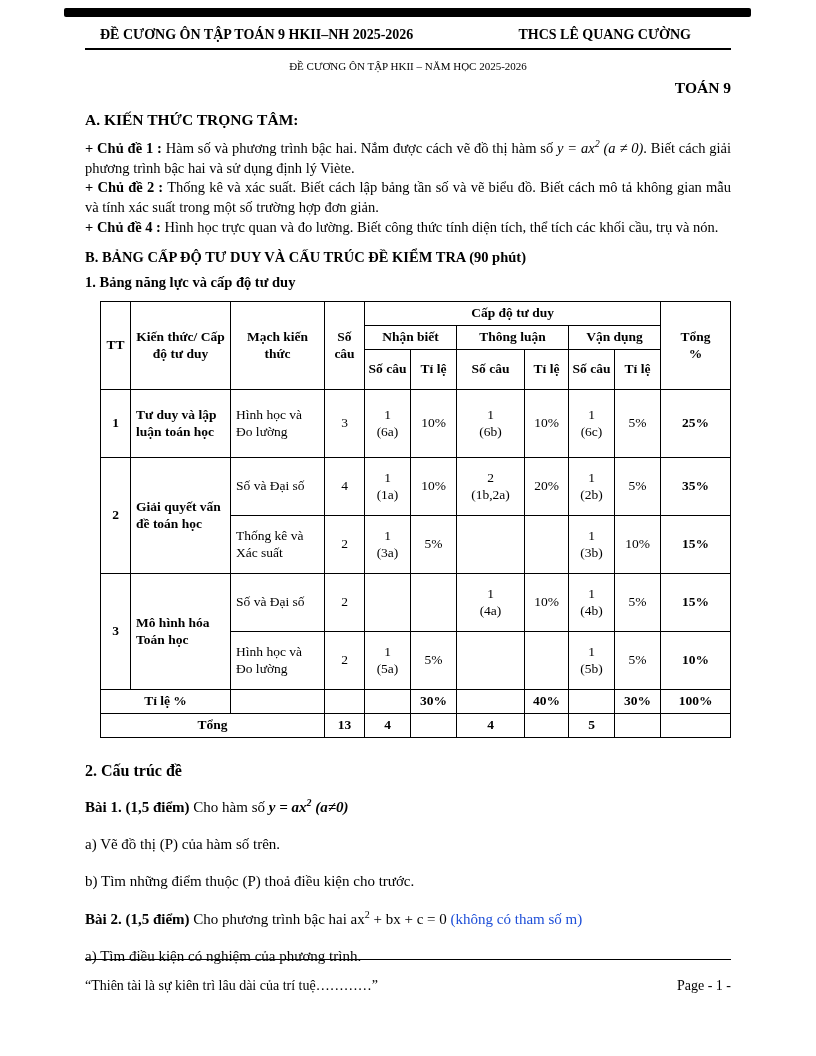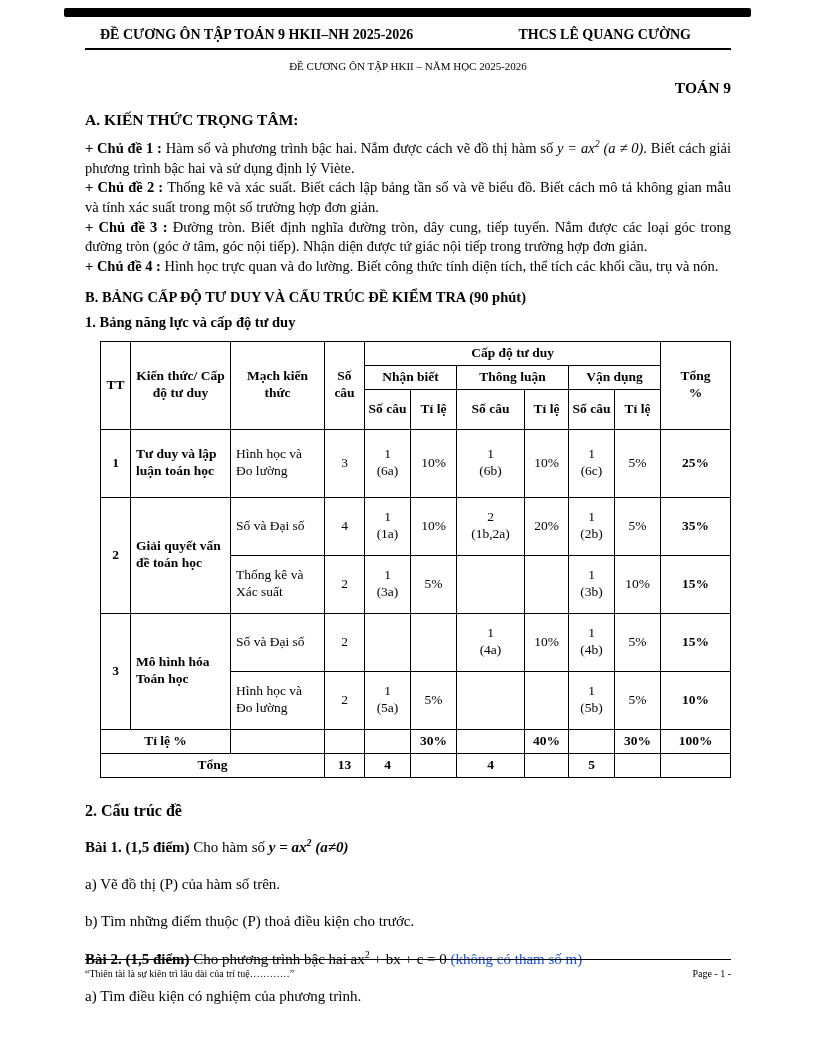--- a/index.html
+++ b/index.html
@@ -56,23 +56,23 @@
   tr.h68 { height:68px; }
 
   .h-2 { font-weight:bold; font-size:16px; margin-top:24px; }
   .exercise { font-size:15px; line-height:1.4; margin:16px 0 0 0; }
   .exercise sup { font-size:10px; }
   .red { color:#1d4ed8; }
 
   .doc-footer {
     position:absolute; left:85px; top:959px; width:646px;
     border-top:1px solid #000;
-    padding-top:8px;
+    padding-top:18px;
     display:flex; justify-content:space-between;
-    font-size:10px;
+    font-size:14px;
   }
 </style>
 </head>
 <body>
 
 <div class="page">
   <div class="edge-bar edge-top"></div>
   <div class="edge-bar edge-bottom"></div>
 
   <div class="content">
@@ -84,21 +84,20 @@
 
     <div class="doc-title">ĐỀ CƯƠNG ÔN TẬP HKII – NĂM HỌC 2025-2026</div>
     <div class="doc-title2">TOÁN 9</div>
 
     <div class="h-a">A. KIẾN THỨC TRỌNG TÂM:</div>
 
     <p class="topic first"><b>+ Chủ đề 1 :</b><span> Hàm số và phương trình bậc hai. Nắm được cách vẽ đồ thị hàm số </span><span class="math"><span>y = ax</span><sup>2</sup><span> (a ≠ 0)</span></span><span>. Biết cách giải phương trình bậc hai và sử dụng định lý Viète.</span></p>
 
     <p class="topic"><b>+ Chủ đề 2 :</b><span> Thống kê và xác suất. Biết cách lập bảng tần số và vẽ biểu đồ. Biết cách mô tả không gian mẫu và tính xác suất trong một số trường hợp đơn giản.</span></p>
 
-    <p class="topic"><b>+ Chủ đề 3 :</b><span> Đường tròn. Biết định nghĩa đường tròn, dây cung, tiếp tuyến. Nắm được các loại góc trong đường tròn (góc ở tâm, góc nội tiếp). Nhận diện được tứ giác nội tiếp trong trường hợp đơn giản.</span></p>
 
     <p class="topic"><b>+ Chủ đề 4 :</b><span> Hình học trực quan và đo lường. Biết công thức tính diện tích, thể tích các khối cầu, trụ và nón.</span></p>
 
     <div class="h-b">B. BẢNG CẤP ĐỘ TƯ DUY VÀ CẤU TRÚC ĐỀ KIỂM TRA (90 phút)</div>
     <div class="h-b1">1. Bảng năng lực và cấp độ tư duy</div>
 
     <table>
       <colgroup>
         <col style="width:30px">
           <col style="width:100px">

